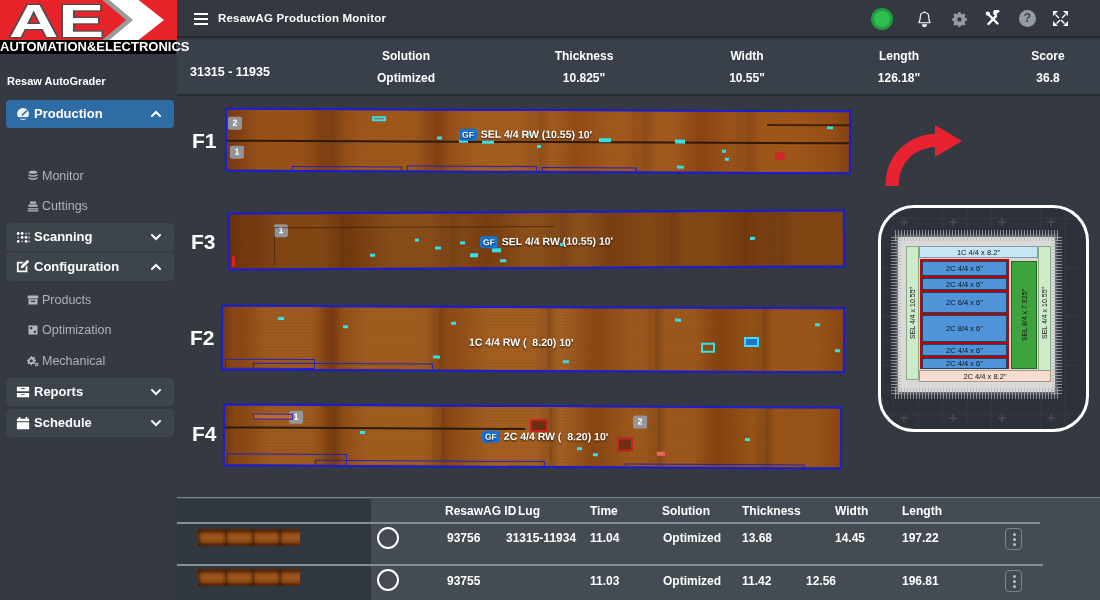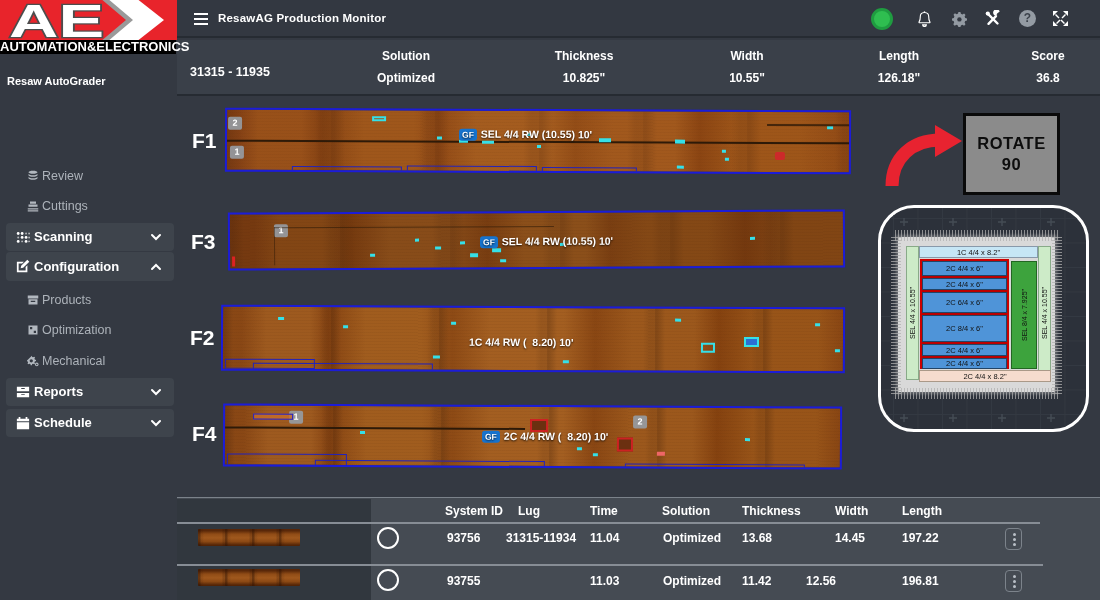--- a/index.html
+++ b/index.html
@@ -168,27 +168,38 @@
     <div id="logo-red">
       <svg width="177" height="40" viewBox="0 0 177 40">
         <text x="9" y="37" font-size="47" font-weight="bold" fill="#fff" stroke="#4d4d4d" stroke-width="2.6" style="paint-order:stroke" font-family="Liberation Sans" textLength="95" lengthAdjust="spacingAndGlyphs">AE</text>
         <polygon points="100,-2 121,-2 149,20 121,42 100,42 126,20" fill="#9a9a9a"></polygon>
         <polygon points="107,-2 136,-2 164,20 136,42 107,42 133,20" fill="#fff"></polygon>
       </svg>
     </div>
     <div id="logo-black">AUTOMATION&amp;ELECTRONICS</div>
     <div id="brand">Resaw AutoGrader</div>
 
+    <div class="mhead" style="top:100px; background:#2e6ca5;">
+      <svg class="ic" viewBox="0 0 16 16">
+          <circle cx="8" cy="8" r="6.8" fill="#fff" opacity=".92"></circle>
+        <path d="M12.2 4.5 L7.3 9.2" stroke="#2e6ca5" stroke-width="1.8" stroke-linecap="round"></path>
+        <path d="M2 12.5 h12" stroke="#2e6ca5" stroke-width="2"></path>
+        </svg>
+      <span class="tx">Production</span>
+      <svg class="ch" viewBox="0 0 12 12">
+          <path d="M2 8l4-4 4 4" stroke="#fff" stroke-width="2" fill="none" stroke-linecap="round"></path>
+        </svg>
+    </div>
 
 
     <div class="msub" style="top:166px;">
       <svg class="ic" viewBox="0 0 16 16" fill="#b2b8bf">
           <path d="M8 1c3.3 0 6 .9 6 2s-2.7 2-6 2-6-.9-6-2 2.7-2 6-2zM2 5c0 1.1 2.7 2 6 2s6-.9 6-2v2c0 1.1-2.7 2-6 2s-6-.9-6-2zm0 4c0 1.1 2.7 2 6 2s6-.9 6-2v2c0 1.1-2.7 2-6 2s-6-.9-6-2z"></path>
         </svg>
-      <span class="tx">Review</span>
+      <span class="tx">Monitor</span>
     </div>
     <div class="msub" style="top:196px;">
       <svg class="ic" viewBox="0 0 16 16" fill="#b2b8bf">
           <path d="M4 2h8v3H4zM2 6h12v3H2zM1 11h14v1.6H1zM1 13.8h14v1.6H1z"></path>
         </svg>
       <span class="tx">Cuttings</span>
     </div>
 
     <div class="mhead" style="top:252px; height:29px; line-height:29px;">
       <svg class="ic" style="top:7px;" viewBox="0 0 16 16" fill="#fff">
@@ -339,21 +350,20 @@
       <div class="speck" style="left:432px; top:44px; width:8px; height:4px; background:#e66;"></div>
       <div class="speck" style="left:520px; top:30px; width:5px; height:3px;"></div>
 
       <div class="brect" style="left:2px; top:48px; width:120px; height:12px;"></div>
       <div class="brect" style="left:90px; top:54px; width:230px; height:8px;"></div>
       <div class="brect" style="left:400px; top:56px; width:180px; height:6px;"></div>
       <div class="blabel" style="left:257px; top:23px;"><span class="gf">GF</span>2C 4/4 RW (&nbsp;&nbsp;8.20) 10'</div>
     </div>
   </div>
 
-  <div id="rotbtn">ROTATE<br>90</div>
   <svg class="abs" style="left:884px; top:120px; z-index:3;" width="80" height="70" viewBox="0 0 80 70">
     <path d="M8 66 C8 38 28 20 56 20" stroke="#e82330" stroke-width="13" fill="none"></path>
     <polygon points="51,5 78,21 51,37" fill="#e82330"></polygon>
   </svg>
 
   <div id="xpanel">
     <div id="xgrid"></div>
     <svg id="xcross" width="205" height="221">
       <defs>
           <pattern id="pc" width="49" height="49" patternUnits="userSpaceOnUse" x="19" y="10">
@@ -387,21 +397,21 @@
     <div class="piece" style="left:41px; top:136px; width:85px; height:12px; background:#4f94d8; border:1px solid #246; line-height:11px;">2C 4/4 x 6"</div>
     <div class="piece" style="left:41px; top:150px; width:85px; height:11px; background:#4f94d8; border:1px solid #246; line-height:10px;">2C 4/4 x 6"</div>
     <div class="piece" style="left:130px; top:53px; width:26px; height:108px; background:#3da33d; border:1px solid #262;">
       <div class="vtext" style="font-size:7px;">SEL 8/4 x 7.925"</div>
       </div>
     <div class="piece" style="left:38px; top:162px; width:132px; height:12px; background:#f6dcce; border:1px solid #a98; line-height:11px;">2C 4/4 x 8.2"</div>
   </div>
 
   <div id="btable">
     <div class="leftcol"></div>
-    <div class="bth" style="left:268px;">System ID</div>
+    <div class="bth" style="left:268px;">ResawAG ID</div>
     <div class="bth" style="left:341px;">Lug</div>
     <div class="bth" style="left:413px;">Time</div>
     <div class="bth" style="left:485px;">Solution</div>
     <div class="bth" style="left:565px;">Thickness</div>
     <div class="bth" style="left:658px;">Width</div>
     <div class="bth" style="left:725px;">Length</div>
     <div class="sep" style="top:24px; width:863px;"></div>
     <div class="sep" style="top:66px; width:866px;"></div>
 
     <div class="thumb" style="left:21px; top:31px; width:102px;"></div>

